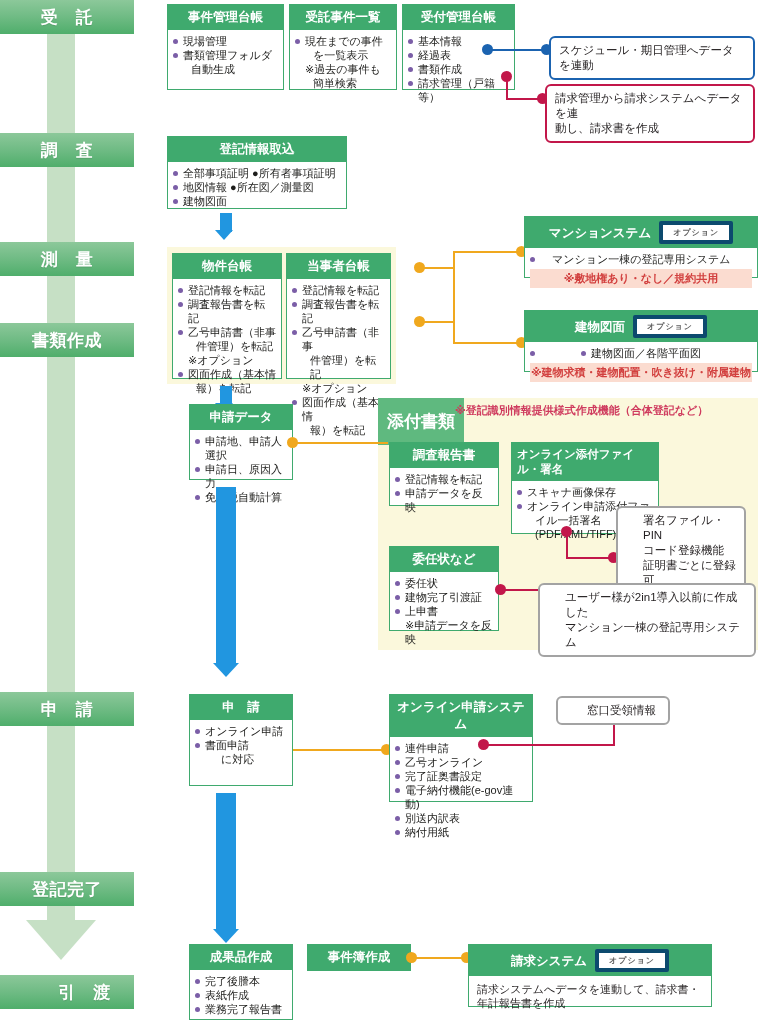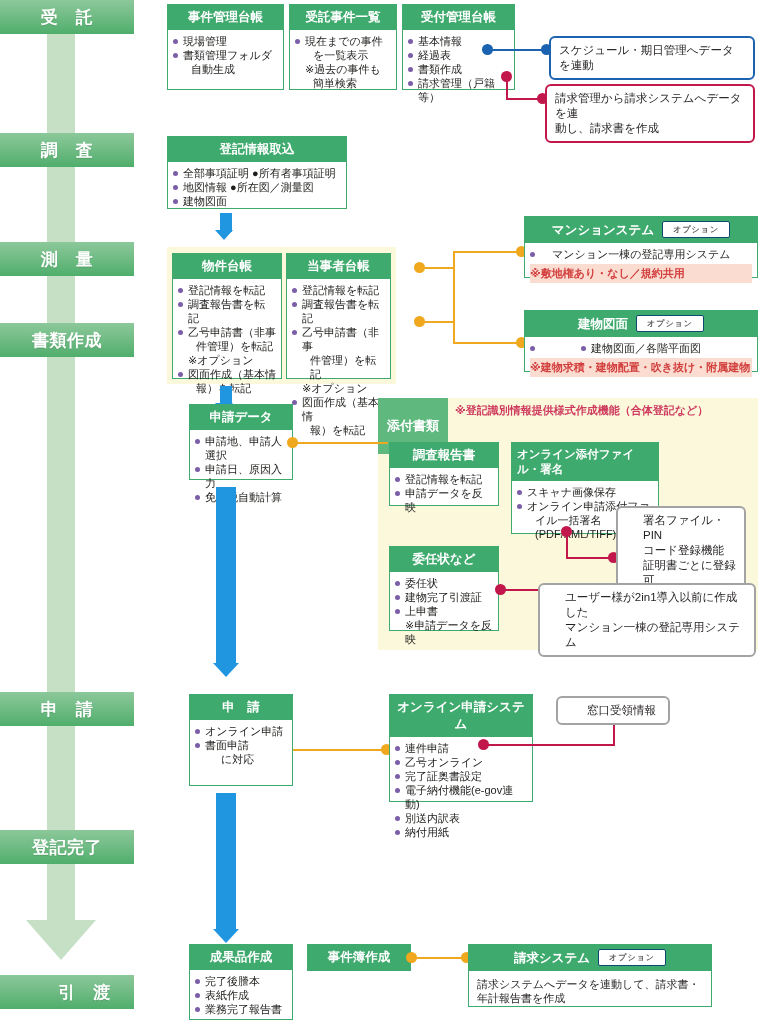--- a/index.html
+++ b/index.html
@@ -52,28 +52,28 @@
     width:5px; height:5px; border-radius:50%; background:#7b5ea7;
   }
   .card-body li.nobullet::before { display:none; }
   .card-body li.cont { padding-left:18px; }
   .card-body li.cont::before { display:none; }
   .note-red { color:#cf3b5e; font-size:11px; line-height:14px; }
   .note-pink { color:#d46a8c; font-size:11px; line-height:14px; }
 
   .opt-badge {
     display:inline-block; background:#ffffff; color:#5f5f5f;
-    border:1px solid #0c4a6e; border-radius:2px;
+    border:4px solid #0c4a6e; border-radius:2px;
     font-size:8px; font-weight:bold; letter-spacing:1px;
     padding:2px 10px; margin-left:8px; vertical-align:2px;
   }
 
   .hl-pink {
     background:#fbdcd0; color:#d2403f; font-weight:bold;
-    text-align:left; padding:2px 0; margin-top:3px; font-size:11px;
+    text-align:center; padding:2px 0; margin-top:3px; font-size:11px;
   }
 
   
   .callout {
     position:absolute; background:#ffffff; border-radius:6px;
     padding:5px 8px; font-size:11.5px; line-height:15px;
   }
   .callout.blue  { border:2px solid #1b63b0; }
   .callout.red   { border:2px solid #c2174a; }
   .callout.crim  { border:2px solid #a3a3a3;padding-left:25px; }
@@ -101,36 +101,36 @@
     border-top:14px solid #2196e0;
   }
   .darrow.small .head {
     border-left-width:9px; border-right-width:9px; border-top-width:10px;
   }
 
   
   .panel { position:absolute; background:#fbf8dc; }
   .panel-green-tab {
     position:absolute; background:#5fb97f; color:#ffffff;
-    font-weight:bold; font-size:13px; padding:19px 9px;
+    font-weight:bold; font-size:17px; padding:12px 9px;
   }
 </style>
 </head>
 <body>
 
 <div id="stage-rail">
   <div class="rail-shaft"></div>
   <div class="rail-head"></div>
 
   <div class="stage-label" style="top:0px;">受　託</div>
   <div class="stage-label" style="top:133px;">調　査</div>
   <div class="stage-label" style="top:242px;">測　量</div>
   <div class="stage-label" style="top:323px;">書類作成</div>
   <div class="stage-label" style="top:692px;">申　請</div>
-  <div class="stage-label" style="top:830px;">登記完了</div>
+  <div class="stage-label" style="top:872px;">登記完了</div>
   <div class="stage-label" style="top:975px;padding-left:35px;">引　渡</div>
 </div>
 
 <div class="card" style="left:167px; top:4px; width:117px; height:86px;">
   <div class="card-head">事件管理台帳</div>
   <div class="card-body">
     <ul>
       <li>現場管理</li>
       <li>書類管理フォルダ</li>
       <li class="cont">自動生成</li>

